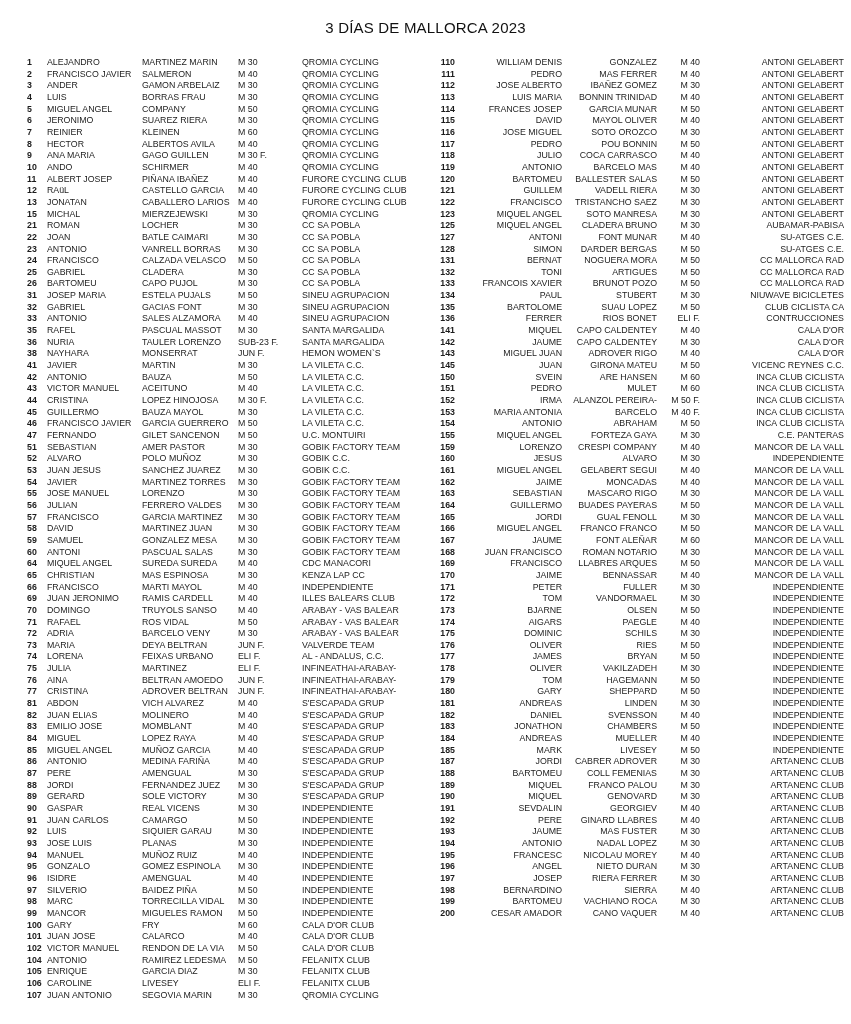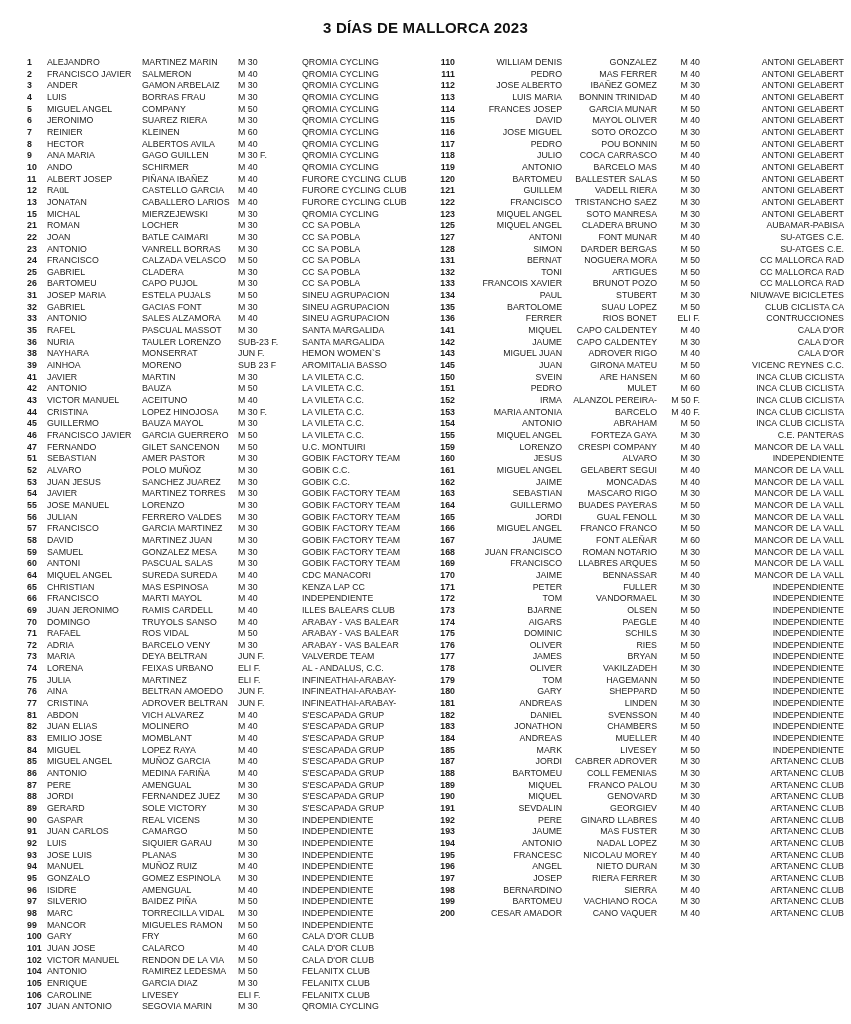--- a/index.html
+++ b/index.html
@@ -1,19 +1,19 @@
 <!DOCTYPE html>
 <html><head>
 <meta charset="utf-8">
 <style>
   html,body { margin:0; padding:0; background:#ffffff; }
   body { width:851px; height:1024px; font-family:"Liberation Sans",sans-serif; color:#1c1c1c; }
   .page { position:relative; width:851px; height:1024px; background:#ffffff; overflow:hidden; }
   .title { position:absolute; top:19px; left:0; width:100%; text-align:center;
-           font-size:15px; font-weight:bold; letter-spacing:0.2px; color:#111; }
+           font-size:15px; font-weight:normal; letter-spacing:0.2px; color:#111; }
   .col { position:absolute; top:57px; }
   .col-left  { left:27px;  width:404px; }
   .col-right { left:440px; width:404px;text-align:right; }
   .row { display:flex; height:11.67px; line-height:11.67px; font-size:8.8px;
          white-space:nowrap; align-items:baseline; }
   .c-num  { flex:none; width:15px; font-weight:bold; }
   .c-first{ flex:none; width:95px; margin-left:5px; overflow:hidden; }
   .c-last { flex:none; width:96px; overflow:hidden; }
   .c-cat  { flex:none; width:64px; }
   .c-club { flex:1; overflow:hidden; }
@@ -203,27 +203,20 @@
         <span class="c-club">SANTA MARGALIDA</span>
       </div>
       <div class="row">
         <span class="c-num">38</span>
         <span class="c-first">NAYHARA</span>
         <span class="c-last">MONSERRAT</span>
         <span class="c-cat">JUN F.</span>
         <span class="c-club">HEMON WOMEN`S</span>
       </div>
       <div class="row">
-        <span class="c-num">39</span>
-        <span class="c-first">AINHOA</span>
-        <span class="c-last">MORENO</span>
-        <span class="c-cat">SUB 23 F</span>
-        <span class="c-club">AROMITALIA BASSO</span>
-      </div>
-      <div class="row">
         <span class="c-num">41</span>
         <span class="c-first">JAVIER</span>
         <span class="c-last">MARTIN</span>
         <span class="c-cat">M 30</span>
         <span class="c-club">LA VILETA C.C.</span>
       </div>
       <div class="row">
         <span class="c-num">42</span>
         <span class="c-first">ANTONIO</span>
         <span class="c-last">BAUZA</span>

